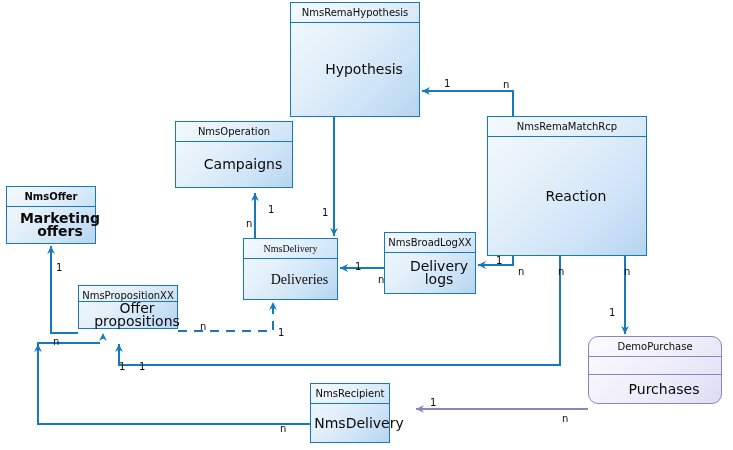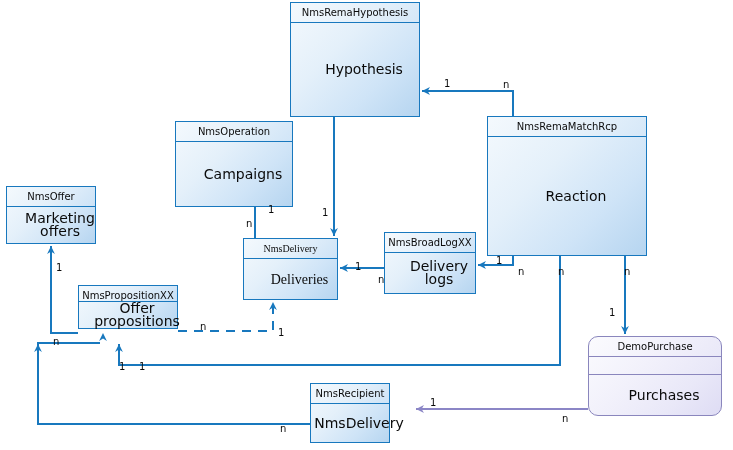--- a/index.html
+++ b/index.html
@@ -132,26 +132,26 @@
   <div class="node" style="left:290px; top:2px; width:130px; height:115px;">
     <div class="title">NmsRemaHypothesis</div>
     <div class="body">Hypothesis</div>
   </div>
 
   <div class="node" style="left:487px; top:116px; width:160px; height:140px;">
     <div class="title">NmsRemaMatchRcp</div>
     <div class="body">Reaction</div>
   </div>
 
-  <div class="node" style="left:175px; top:121px; width:118px; height:86px;">
+  <div class="node" style="left:175px; top:121px; width:118px; height:67px;">
     <div class="title">NmsOperation</div>
     <div class="body">Campaigns</div>
   </div>
 
-  <div class="node" style="left:6px; top:186px; width:90px; height:58px;">
+  <div class="node" style="left:6px; top:186px; width:90px; height:58px;font-weight:bold;">
     <div class="title">NmsOffer</div>
     <div class="body">Marketing offers</div>
   </div>
 
   <div class="node" style="left:243px; top:238px; width:95px; height:62px;font-family:Liberation Serif, serif;">
     <div class="title">NmsDelivery</div>
     <div class="body">Deliveries</div>
   </div>
 
   <div class="node" style="left:384px; top:232px; width:92px; height:62px;">
@@ -162,21 +162,21 @@
   <div class="node" style="left:78px; top:285px; width:100px; height:44px;">
     <div class="title">NmsPropositionXX</div>
     <div class="body">Offer propositions</div>
   </div>
 
   <div class="node" style="left:310px; top:383px; width:80px; height:60px;">
     <div class="title">NmsRecipient</div>
     <div class="body">NmsDelivery</div>
   </div>
 
-  <div class="node purple" style="left:588px; top:336px; width:134px; height:80px;">
+  <div class="node purple" style="left:588px; top:336px; width:134px; height:68px;">
     <div class="title">DemoPurchase</div>
     <div class="subband"></div>
     <div class="body">Purchases</div>
   </div>
 
   <div class="edge-label" style="left:444px; top:79px;">1</div>
   <div class="edge-label" style="left:503px; top:80px;">n</div>
   <div class="edge-label" style="left:268px; top:205px;">1</div>
   <div class="edge-label" style="left:246px; top:219px;">n</div>
   <div class="edge-label" style="left:322px; top:208px;">1</div>

